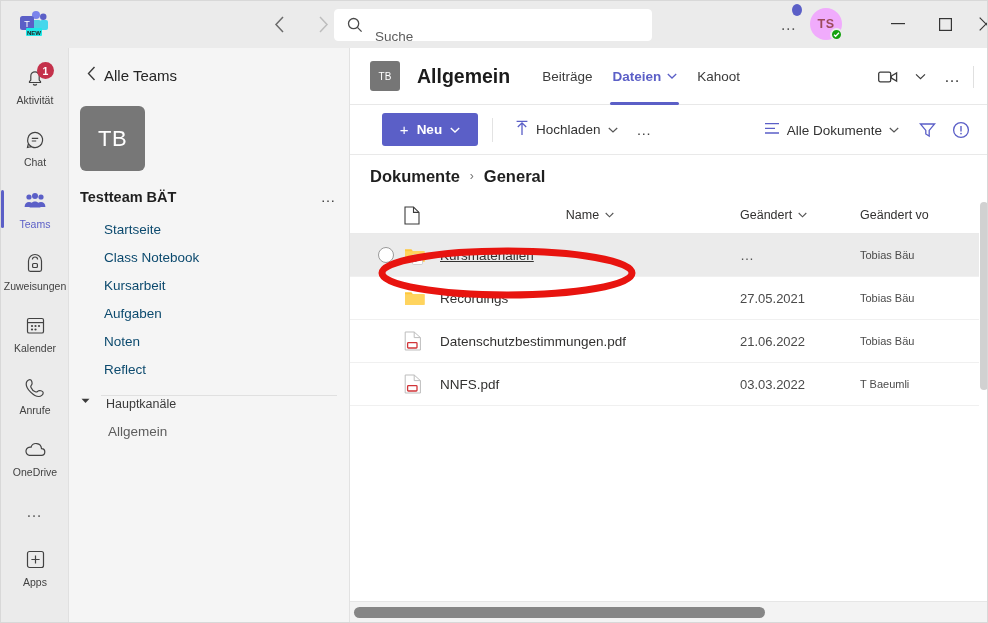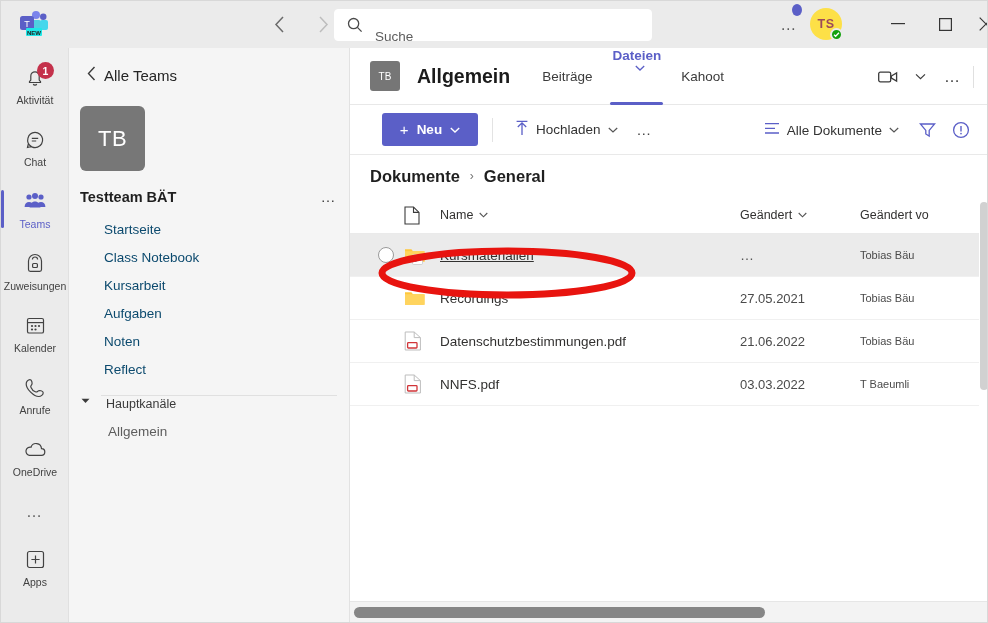--- a/index.html
+++ b/index.html
@@ -64,21 +64,21 @@
     position: absolute; left: 791px; top: 3px;
     width: 10px; height: 12px; border-radius: 50%;
     background: #5b5fc7;
   }
   .avatar-wrap {
     position: absolute; left: 809px; top: 7px;
     width: 32px; height: 32px;
   }
   .avatar {
     width: 32px; height: 32px; border-radius: 50%;
-    background: #fde047; color: #9c4a5b;
+    background: #f0abfc; color: #9c4a5b;
     font-size: 12.5px; font-weight: 600;
     display: flex; align-items: center; justify-content: center;
     letter-spacing: .4px;
   }
   .presence {
     position: absolute; right: -1px; bottom: -1px;
     width: 13px; height: 13px; border-radius: 50%;
     background: #13a10e; border: 2px solid #ebebeb;
     display:flex; align-items:center; justify-content:center;
   }
@@ -194,21 +194,21 @@
   }
   .chan-title {
     margin-left: 17px; font-size: 19.5px; font-weight: 700; color: #1b1b1b;
   }
   .tabs { display: flex; align-items: center; margin-left: 22px; height: 57px; }
   .tab {
     position: relative; height: 57px;
     display: flex; align-items: center; padding: 0 10px;
     font-size: 13.5px; color: #3b3b3b; cursor: pointer;
   }
-  .tab.active { color: #5b5fc7; font-weight: 600; flex-direction: column; }
+  .tab.active { color: #5b5fc7; font-weight: 600; }
   .tab.active::after {
     content: ""; position: absolute; left: 8px; right: 8px; bottom: 0;
     height: 2.5px; background: #5b5fc7; border-radius: 2px;
   }
   .tab .tcaret { margin-left: 6px; font-size: 9px; }
   .hdr-right {
     position: absolute; right: 12px; top: 0; height: 57px;
     display: flex; align-items: center; gap: 4px;
   }
   .ico-btn {
@@ -259,21 +259,21 @@
 
   
   .table { width: 639px; }
   .thead {
     height: 37px; display: flex; align-items: center;
     border-bottom: 1px solid #eaeaea;
     padding-left: 28px;
   }
   .col-check { width: 26px; flex: 0 0 26px; }
   .col-icon  { width: 36px; flex: 0 0 36px; display:flex; align-items:center; }
-  .col-name  { width: 300px; flex: 0 0 300px; }
+  .col-name  { width: 300px; flex: 0 0 300px; justify-content: center; }
   .col-mod   { width: 120px; flex: 0 0 120px; }
   .col-modby { width: 120px; flex: 0 0 120px; }
   .th {
     font-size: 12.5px; color: #323130; cursor: pointer;
     display: flex; align-items: center; gap: 6px;
   }
   .th .sc { font-size: 8px; color: #555; }
   .trow {
     height: 43px; display: flex; align-items: center;
     border-bottom: 1px solid #f0f0f0;

